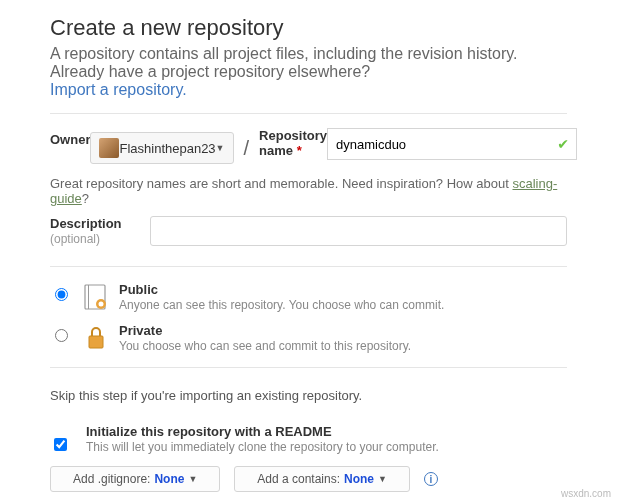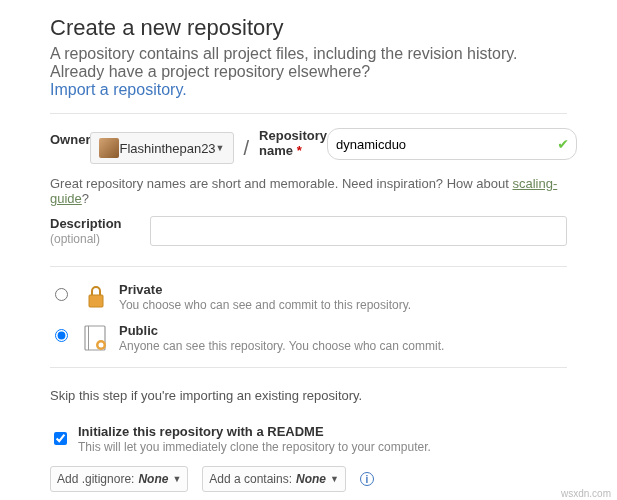--- a/index.html
+++ b/index.html
@@ -40,48 +40,48 @@
       font-size: 13px; cursor: pointer;
     }
     .avatar {
       width: 20px; height: 20px; border-radius: 2px;
       background: linear-gradient(135deg, #d4a373 0%, #8b5a2b 100%);
       display: inline-block;
     }
     .caret { font-size: 9px; color: #555; }
     .slash { font-size: 20px; color: #666; padding: 0 2px 4px 2px; }
     .text-input {
-      border: 1px solid #d5d5d5; border-radius: 12px;
+      border: 1px solid #d5d5d5; border-radius: 0;
       padding: 5px 8px; height: 32px; font-size: 13px;
       width: 250px;
     }
     .repo-wrap { position: relative; width: 250px; }
     .check-icon { position: absolute; right: 8px; top: 8px; color: #6cc644; font-size: 14px; }
     .hint { font-size: 13px; color: #666; margin: 12px 0 10px 0; }
     .sug-link { color: #6a8759; }
     .optional { color: #999; font-weight: 400; font-size: 12px; }
     .desc-input { width: 100%; height: 30px; border: 1px solid #d5d5d5; border-radius: 3px; padding: 5px 8px; font-size: 13px; }
     .radio-row { display: flex; align-items: flex-start; gap: 10px; margin: 10px 0; }
     .radio-row input[type=radio] { margin-top: 7px; }
     .vis-icon { width: 28px; height: 28px; display: flex; align-items: center; justify-content: center; margin-top: 2px; }
     .vis-text strong { font-size: 13px; font-weight: 600; }
     .vis-desc { font-size: 12px; color: #888; margin-top: 1px; }
     .skip-text { font-size: 13px; color: #555; margin: 20px 0; }
-    .check-row { display: flex; align-items: center; gap: 8px; margin: 6px 0; }
+    .check-row { display: flex; align-items: flex-end; gap: 16px; margin: 6px 0; }
     .check-row input[type=checkbox] { margin-top: 2px; }
     .check-text strong { font-size: 13px; font-weight: 600; }
     .check-desc { font-size: 12px; color: #888; margin-top: 1px; }
     .dropdowns { display: flex; gap: 14px; align-items: center; margin: 12px 0; }
     .dd {
       border: 1px solid #d5d5d5; border-radius: 3px;
-      background: #fcfcfc; padding: 5px 6px;
+      background: #fcfcfc; padding: 5px 22px;
       font-size: 12px; color: #555; cursor: pointer;
       display: flex; align-items: center; gap: 4px;
     }
-    .dd strong { color: #404040; font-style: italic; }
+    .dd strong { color: #1d4ed8; }
     .info-icon {
       width: 14px; height: 14px; border-radius: 50%;
       border: 1px solid #4078c0; color: #4078c0;
       font-size: 10px; display: inline-flex; align-items: center; justify-content: center;
       font-weight: bold; cursor: pointer;
     }
     .watermark { position: fixed; right: 6px; bottom: 1px; font-size: 10px; color: #bbb; }
   </style>
 </head>
 <body>
@@ -125,46 +125,46 @@
     <label class="field-label">
       <span>Description</span>
       <span class="optional">(optional)</span>
     </label>
     <input type="text" class="desc-input" value="" style="">
   </div>
 
   <div class="divider"></div>
 
   <div class="radio-row">
-    <input type="radio" name="vis" style="">
-    <div class="vis-icon">
-      <svg width="24" height="28" viewBox="0 0 24 28">
-          <rect x="6" y="12" width="14" height="12" rx="1" fill="#e8a33d" stroke="#c88820"></rect>
-          <path d="M9 12 v-4 a4 4 0 0 1 8 0 v4" fill="none" stroke="#c88820" stroke-width="2"></path>
-        </svg>
-    </div>
-    <div class="vis-text">
-      <strong>Private</strong>
-      <div class="vis-desc">You choose who can see and commit to this repository.</div>
-    </div>
-  </div>
-
-  <div class="radio-row">
     <input type="radio" name="vis" checked="" style="">
     <div class="vis-icon">
       <svg width="24" height="28" viewBox="0 0 24 28">
           <rect x="2" y="2" width="20" height="24" rx="1" fill="none" stroke="#999" stroke-width="1.2"></rect>
           <rect x="5" y="2" width="1" height="24" fill="#999"></rect>
           <circle cx="18" cy="21" r="5" fill="#e8a33d"></circle>
           <circle cx="18" cy="21" r="2.5" fill="#fff"></circle>
         </svg>
     </div>
     <div class="vis-text">
       <strong>Public</strong>
       <div class="vis-desc">Anyone can see this repository. You choose who can commit.</div>
+    </div>
+  </div>
+
+  <div class="radio-row">
+    <input type="radio" name="vis" style="">
+    <div class="vis-icon">
+      <svg width="24" height="28" viewBox="0 0 24 28">
+          <rect x="6" y="12" width="14" height="12" rx="1" fill="#e8a33d" stroke="#c88820"></rect>
+          <path d="M9 12 v-4 a4 4 0 0 1 8 0 v4" fill="none" stroke="#c88820" stroke-width="2"></path>
+        </svg>
+    </div>
+    <div class="vis-text">
+      <strong>Private</strong>
+      <div class="vis-desc">You choose who can see and commit to this repository.</div>
     </div>
   </div>
 
   <div class="divider"></div>
 
   <p class="skip-text">Skip this step if you're importing an existing repository.</p>
 
   <div class="check-row">
     <input type="checkbox" checked="" style="">
     <div class="check-text">

